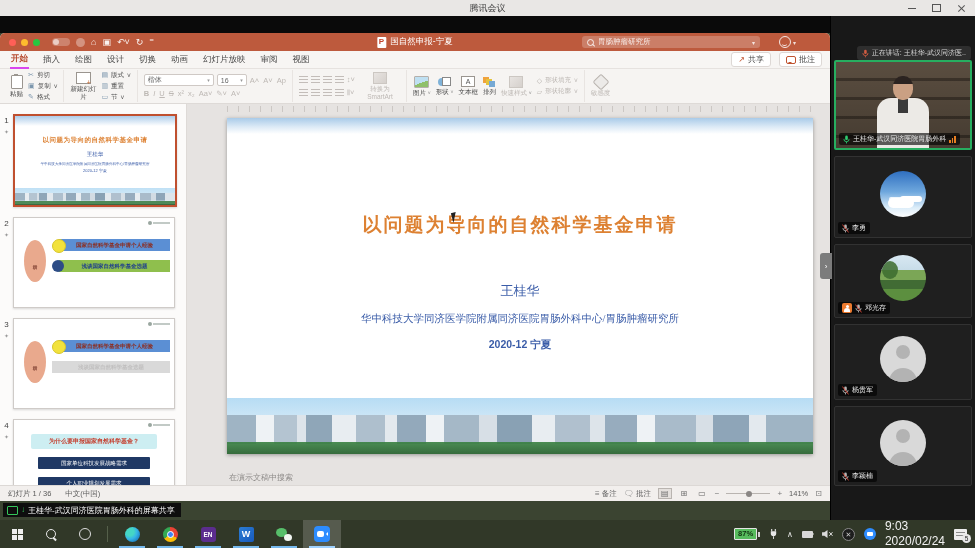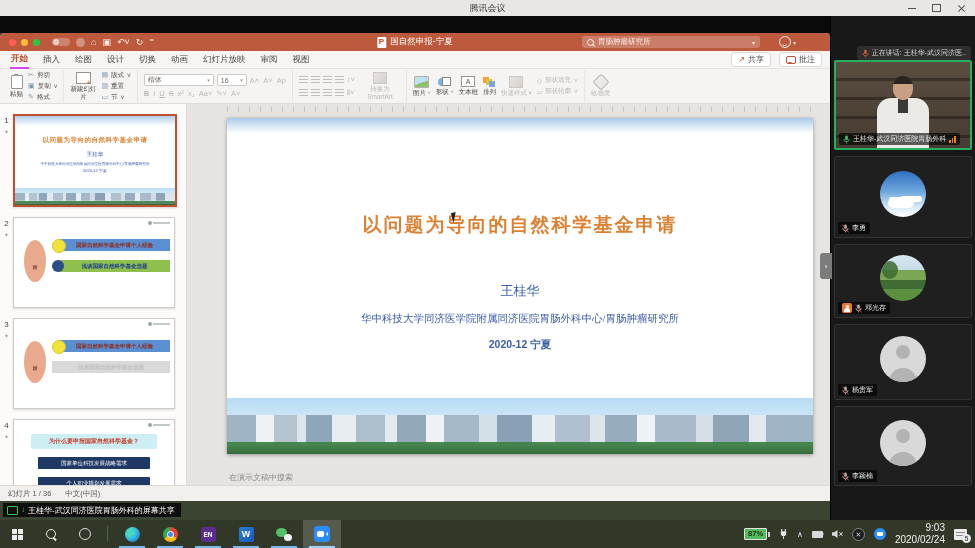--- a/index.html
+++ b/index.html
@@ -254,21 +254,21 @@
   .battery .body{background:#57bb5d;border:1px solid #e4e4e4;border-radius:1px;color:#10300f;font-size:7.5px;
                  font-weight:bold;padding:1px 3px;line-height:1;}
   .battery .tip{width:2px;height:5px;background:#cfcfcf;margin-left:1px;}
   .chev-up{color:#e8e8e8;font-size:8px;}
   .tray-cam{width:11px;height:7px;border-radius:1px;background:#d8d8d8;position:relative;}
   .tray-cam::after{content:"";position:absolute;right:-3px;top:1px;border:2.5px solid transparent;border-left-color:#d8d8d8;}
   .tray-circle-x{width:11px;height:11px;border-radius:50%;background:#1d1d1d;border:1px solid #8a8a8a;
                  color:#c9c9c9;font-size:7px;display:flex;align-items:center;justify-content:center;line-height:1;}
   .tray-meet{width:12px;height:12px;border-radius:50%;background:#2d8cff;position:relative;}
   .tray-meet::after{content:"";position:absolute;left:3px;top:4px;width:6px;height:4px;border-radius:1px;background:#fff;}
-  .clock{text-align:right;color:#f2f2f2;font-size:10px;line-height:1.25;}
+  .clock{text-align:left;color:#f2f2f2;font-size:12px;line-height:1.25;}
   .notif{position:relative;width:13px;height:11px;}
   .notif .sq{position:absolute;inset:0;background:#ededed;border-radius:1px;}
   .notif .sq::after{content:"";position:absolute;left:2px;top:3px;right:2px;height:1px;background:#8a8a8a;box-shadow:0 3px 0 #8a8a8a;}
   .notif .badge{position:absolute;right:-4px;bottom:-3px;width:9px;height:9px;border-radius:50%;background:#e8e8e8;
                 color:#1c1c1c;font-size:6.5px;display:flex;align-items:center;justify-content:center;}
 </style>
 </head>
 <body>
 
 <div class="screen">
@@ -593,20 +593,34 @@
               <div class="slide-photo"></div>
               <div class="cursor"></div>
             </div>
             <div class="notes-ph">在演示文稿中搜索</div>
           </div>
         </div>
 
         <div class="statusbar">
           <span>幻灯片 1 / 36</span>
           <span>中文(中国)</span>
+          <div class="sb-right">
+            <span><span class="sb-ic">≡</span> <span>备注</span></span>
+            <span><span class="sb-ic">🗨</span> <span>批注</span></span>
+            <span class="sb-view active">▤</span>
+            <span class="sb-view">⊞</span>
+            <span class="sb-view">▭</span>
+            <span class="sb-ic">−</span>
+            <span class="zoom-track">
+                <span class="zoom-knob"></span>
+              </span>
+            <span class="sb-ic">+</span>
+            <span>141%</span>
+            <span class="sb-ic">⊡</span>
+          </div>
         </div>
       </div>
 
       <div class="desktop-strip">
         <div class="share-banner">
           <span class="mon-icon"></span>
           <span class="dl-arrow">↓</span>
           <span>王桂华-武汉同济医院胃肠外科的屏幕共享</span>
         </div>
       </div>

